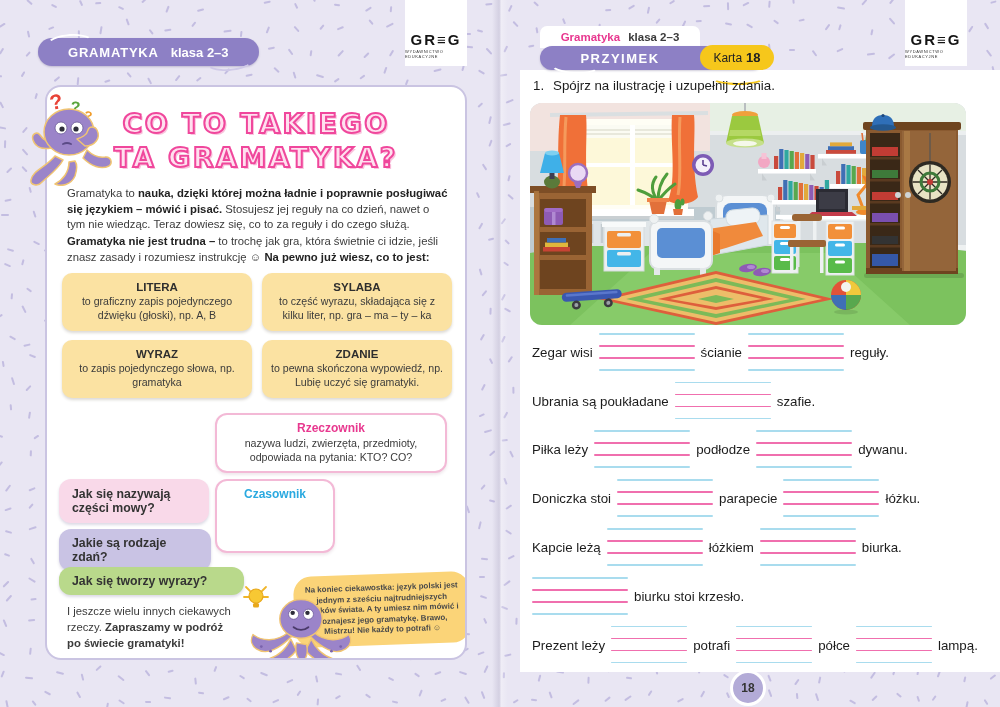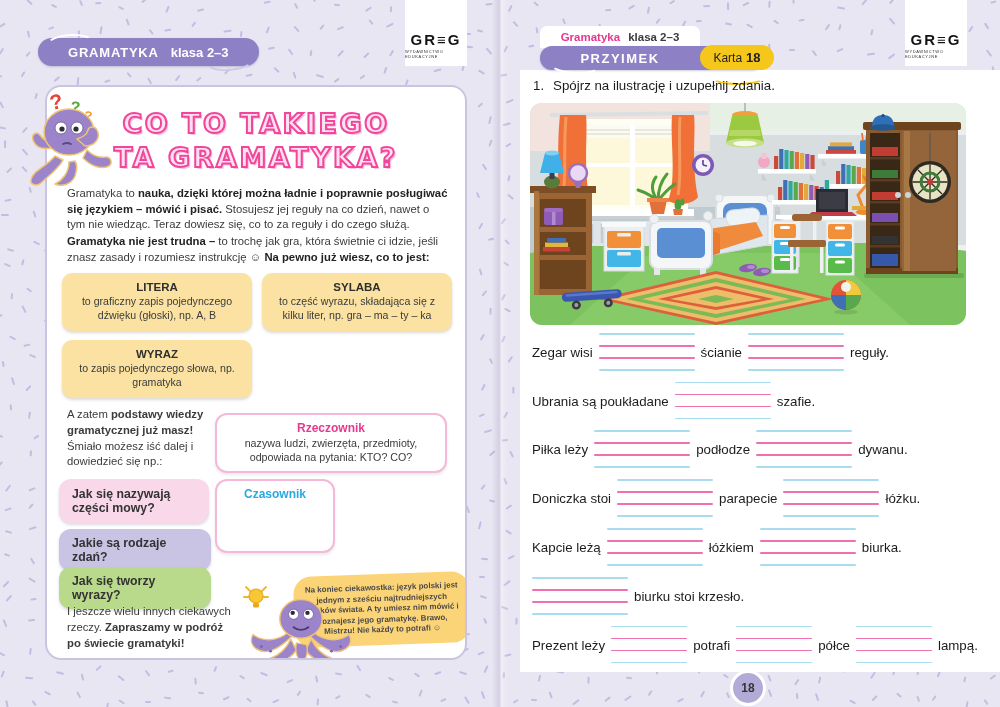--- a/index.html
+++ b/index.html
@@ -61,21 +61,21 @@
     text-align:center;box-shadow:0 2px 3px rgba(120,60,90,.12);}
   .posbox .pt{font-weight:800;font-size:12px;margin-bottom:2px;}
   .posbox .pb{font-size:10.7px;line-height:1.3;color:#3b3b3b;}
   .pos-noun{left:168px;top:326px;width:232px;}
   .pos-verb{left:168px;top:392px;width:120px;min-height:74px;}
   .pos-adj{left:296px;top:392px;width:108px;min-height:74px;}
   .qbox{position:absolute;border-radius:12px;padding:8px 13px;font-weight:800;font-size:12.3px;color:#333;
     box-shadow:0 2px 3px rgba(60,50,110,.18);box-sizing:border-box;}
   .q1{left:12px;top:392px;width:150px;}
   .q2{left:12px;top:442px;width:152px;padding:7px 13px;}
-  .q3{left:12px;top:480px;width:152px;padding:7px 13px;}
+  .q3{left:12px;top:480px;width:185px;padding:7px 13px;}
   .outro{position:absolute;left:20px;top:516px;width:170px;font-size:11.3px;line-height:1.42;color:#3b3b3b;}
   .bubble{position:absolute;left:247px;top:487px;width:156px;background:#fbd478;border-radius:18px;padding:9px 10px;
     transform:rotate(-2deg);font-size:8px;line-height:1.32;font-weight:700;color:#4a4a4a;text-align:center;z-index:2;}
   .bubble:after{content:"";position:absolute;left:22px;bottom:-11px;border:10px solid transparent;border-top-color:#fbd478;transform:skewX(-25deg);}
   .octo-top{position:absolute;left:25px;top:86px;width:100px;height:100px;z-index:6;}
   .octo-bottom{position:absolute;left:192px;top:506px;width:124px;height:72px;z-index:3;}
   .bulb{position:absolute;left:196px;top:496px;width:26px;height:30px;z-index:3;}
   
   .instruction{position:absolute;left:533px;top:78px;z-index:4;display:flex;gap:9px;font-size:13.3px;color:#1d1d1d;}
   .illustration{position:absolute;left:530px;top:103px;width:436px;height:222px;border-radius:12px;overflow:hidden;z-index:4;background:#dfe4e5;}
@@ -1379,23 +1379,26 @@
         <div class="ybox-text">to graficzny zapis pojedynczego dźwięku (głoski), np. A, B</div>
       </div>
       <div class="ybox">
         <div class="ybox-title">SYLABA</div>
         <div class="ybox-text">to część wyrazu, składająca się z kilku liter, np. gra – ma – ty – ka</div>
       </div>
       <div class="ybox">
         <div class="ybox-title">WYRAZ</div>
         <div class="ybox-text">to zapis pojedynczego słowa, np. gramatyka</div>
       </div>
+      <div class="ybox">
+        <div class="ybox-title">ZDANIE</div>
+        <div class="ybox-text">to pewna skończona wypowiedź, np. Lubię uczyć się gramatyki.</div>
+      </div>
     </div>
 
-  <div class="zatem"><span>A zatem </span><b>podstawy wiedzy gramatycznej już masz!</b><span> Śmiało możesz iść dalej i dowiedzieć się np.:</span></div>
 
   <div class="posbox pos-noun">
     <div class="pt" style="color: rgb(232, 56, 143);">Rzeczownik</div>
     <div class="pb">nazywa ludzi, zwierzęta, przedmioty, odpowiada na pytania: KTO? CO?</div>
   </div>
   <div class="posbox pos-verb">
     <div class="pt" style="color: rgb(42, 169, 224);">Czasownik</div>
   </div>
 
   <div class="qbox q1" style="background: rgb(249, 217, 233);">Jak się nazywają części mowy?</div>

